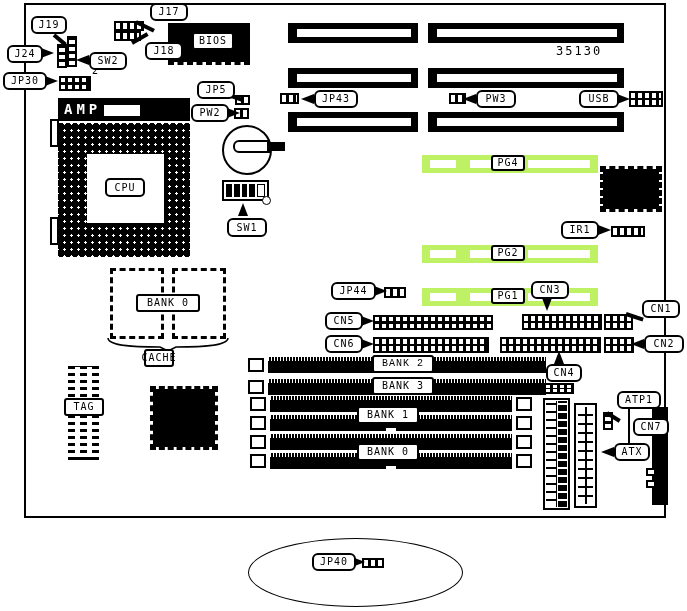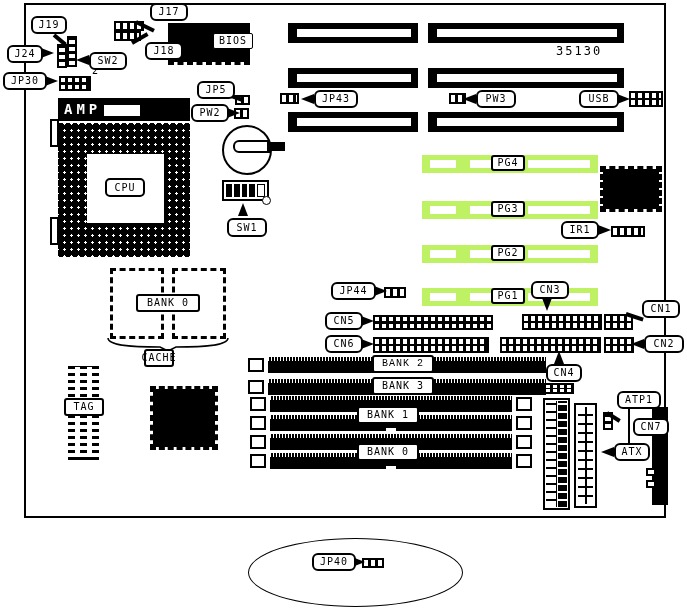--- a/index.html
+++ b/index.html
@@ -75,21 +75,21 @@
   .notch{position:absolute;border:2px solid #000;background:#fff;box-sizing:border-box;}
 </style>
 </head>
 <body>
 
 <div class="stage">
 
   <div class="board"></div>
 
   <div class="abs" style="left:168px;top:23px;width:82px;height:39px;background:#000;border-bottom:3px dashed #000;background-clip:padding-box;"></div>
-  <div class="box thin" style="left:193px;top:33px;width:40px;height:16px;margin-left:20px;">BIOS</div>
+  <div class="box thin" style="left:193px;top:33px;width:40px;height:16px;">BIOS</div>
   <div class="pin1" style="left:114px;top:21px;width:30px;height:10px;">
       <div class="cells"></div>
     </div>
   <div class="pin1" style="left:114px;top:31px;width:27px;height:10px;">
       <div class="cells"></div>
     </div>
 
   <div class="box" style="left:150px;top:3px;width:38px;height:18px;">J17</div>
   <div class="t-line" style="left:136px;top:20px;width:20px;transform:rotate(26deg);"></div>
   <div class="box" style="left:145px;top:42px;width:38px;height:18px;">J18</div>
@@ -188,26 +188,20 @@
   </div>
   <div class="ring" style="left:262px;top:196px;width:7px;height:7px;"></div>
   <div class="box" style="left:227px;top:218px;width:40px;height:19px;">SW1</div>
   <div class="t-up" style="left:238px;top:203px;"></div>
 
   <div class="pg" style="left:422px;top:155px;">
     <div class="s" style="left:8px;width:26px;"></div>
       <div class="s" style="left:48px;width:22px;"></div>
       <div class="s" style="left:106px;width:62px;"></div>
     <div class="box sq" style="left:69px;top:0px;width:34px;height:16px;">PG4</div>
-  </div>
-  <div class="pg" style="left:422px;top:201px;">
-    <div class="s" style="left:8px;width:26px;"></div>
-      <div class="s" style="left:48px;width:22px;"></div>
-      <div class="s" style="left:106px;width:62px;"></div>
-    <div class="box sq" style="left:69px;top:0px;width:34px;height:16px;">PG3</div>
   </div>
   <div class="pg" style="left:422px;top:245px;">
     <div class="s" style="left:8px;width:26px;"></div>
       <div class="s" style="left:48px;width:22px;"></div>
       <div class="s" style="left:106px;width:62px;"></div>
     <div class="box sq" style="left:69px;top:0px;width:34px;height:16px;">PG2</div>
   </div>
   <div class="pg" style="left:422px;top:288px;">
     <div class="s" style="left:8px;width:26px;"></div>
       <div class="s" style="left:48px;width:22px;"></div>

